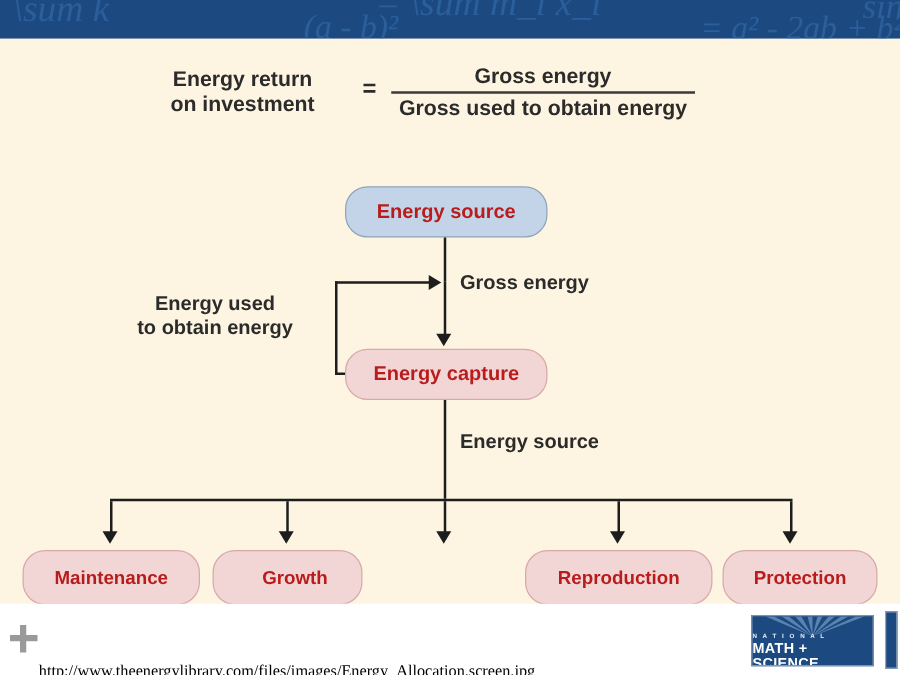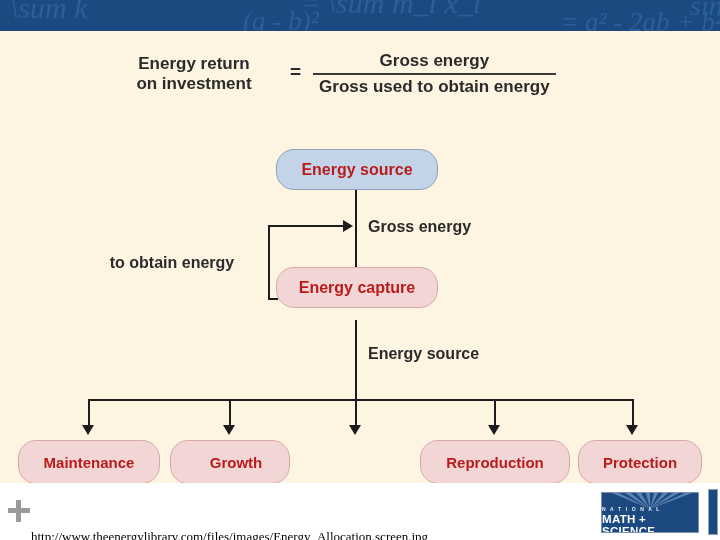--- a/index.html
+++ b/index.html
@@ -79,21 +79,21 @@
   }
   .node-blue {
     background: #c3d4e8;
     border: 1px solid #8fa3ba;
   }
   .node-pink {
     background: #f2d6d6;
     border: 1px solid #d8a9a9;
   }
   .node-src     { left: 276px; top: 118px; width: 162px; height: 41px; }
-  .node-capture { left: 276px; top: 236px; width: 162px; height: 41px; }
+  .node-capture { left: 276px; top: 248px; width: 162px; height: 41px; }
 
   .node-sm {
     top: 409px; height: 44px;
     font-size: 15px;
   }
   .n-maintenance { left: 18px;  width: 142px; }
   .n-growth      { left: 170px; width: 120px; padding-left: 12px; }
   .n-storage     { left: 300px; width: 110px; }
   .n-reproduction{ left: 420px; width: 150px; }
   .n-protection  { left: 578px; width: 124px; }
@@ -251,21 +251,21 @@
     <div class="line spine-b"></div>
     <div class="arrow-down arr-capture"></div>
 
     <div class="line fb-h-bottom"></div>
     <div class="line fb-v"></div>
     <div class="line fb-h-top"></div>
     <div class="arrow-right arr-fb"></div>
 
     <div class="label lbl-gross">Gross energy</div>
     <div class="label lbl-used">
-      <br>
+      <span>Energy used</span><br>
       <span>to obtain energy</span>
     </div>
 
     <div class="node node-pink node-capture">
       <span>Energy capture</span>
     </div>
 
     <div class="line spine-c"></div>
     <div class="label lbl-surplus">Energy source</div>
 

